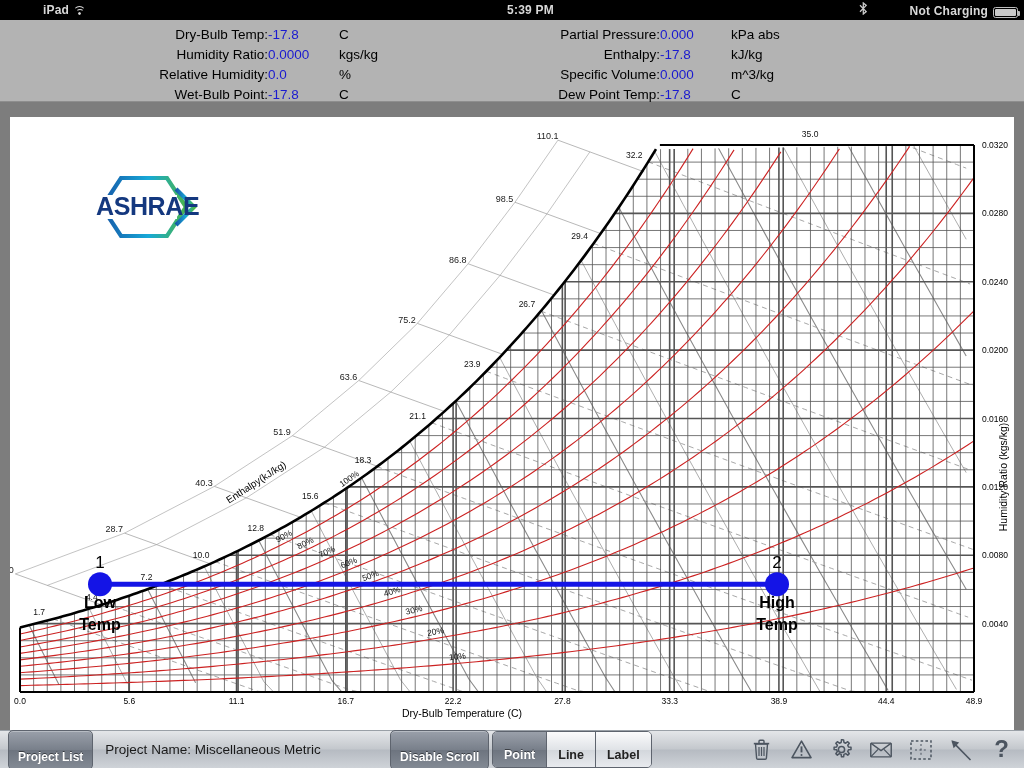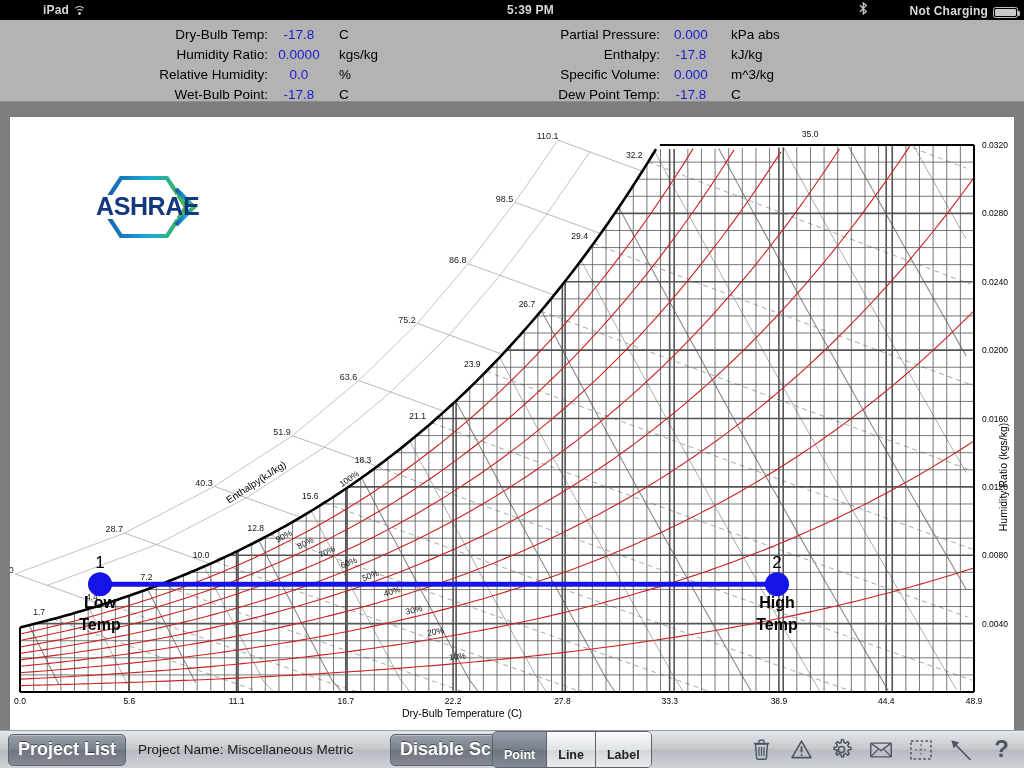--- a/index.html
+++ b/index.html
@@ -44,45 +44,45 @@
 
   
   #readout {
     position: absolute; left: 0; top: 20px; width: 1024px; height: 82px;
     background: #b3b3b3;
     border-bottom: 1px solid #8e8e8e;
   }
   .ro-col { position: absolute; top: 4px; }
   .ro-row { height: 20px; display: flex; align-items: center; font-size: 13.5px; }
   .ro-label { width: 150px; text-align: right; color: #000000; }
-  .ro-value { width: 62px; text-align: center; color: #1a1ad0; padding-right: 0; }
+  .ro-value { width: 62px; text-align: left; color: #1a1ad0; padding-right: 0; }
   .ro-unit  { padding-left: 9px; color: #000; }
   #ro-left  { left: 118px; }
   #ro-right { left: 510px; }
 
   
   #chartframe {
     position: absolute; left: 10px; top: 117px; width: 1004px; height: 613px;
     background: #fff; overflow: hidden;
   }
   #chartsvg { display: block; }
 
   
   #toolbar {
     position: absolute; left: 0; top: 730px; width: 1024px; height: 38px;
     background: linear-gradient(#e4e6e9, #c4c8cd 48%, #b6bbc2 52%, #cfd3d8);
     border-top: 1px solid #9aa0a7;
     display: flex; align-items: center;
   }
   .btn {
-    font-size: 18px; font-weight: bold; color: #fff;
+    font-size: 12px; font-weight: bold; color: #fff;
     text-shadow: 0 -1px 0 rgba(0,0,0,.5);
     background: linear-gradient(#9aa0aa, #787f8a 50%, #6d747f 50%, #848b95);
     border: 1px solid #5e646e; border-radius: 5px;
-    padding: 4px 9px 5px; cursor: pointer; white-space: nowrap;
+    padding: 19px 9px 5px; cursor: pointer; white-space: nowrap;
     box-shadow: inset 0 1px 0 rgba(255,255,255,.3);
   }
   #project-list-btn { margin-left: 8px; }
   #project-name {
     margin-left: 12px; font-size: 13.5px; color: #1a1a1a; white-space: nowrap;
   }
   #disable-scroll-btn { position: absolute; left: 390px; }
   .seg {
     position: absolute; left: 492px;
     display: flex; border: 1px solid #5e646e; border-radius: 5px; overflow: hidden;

